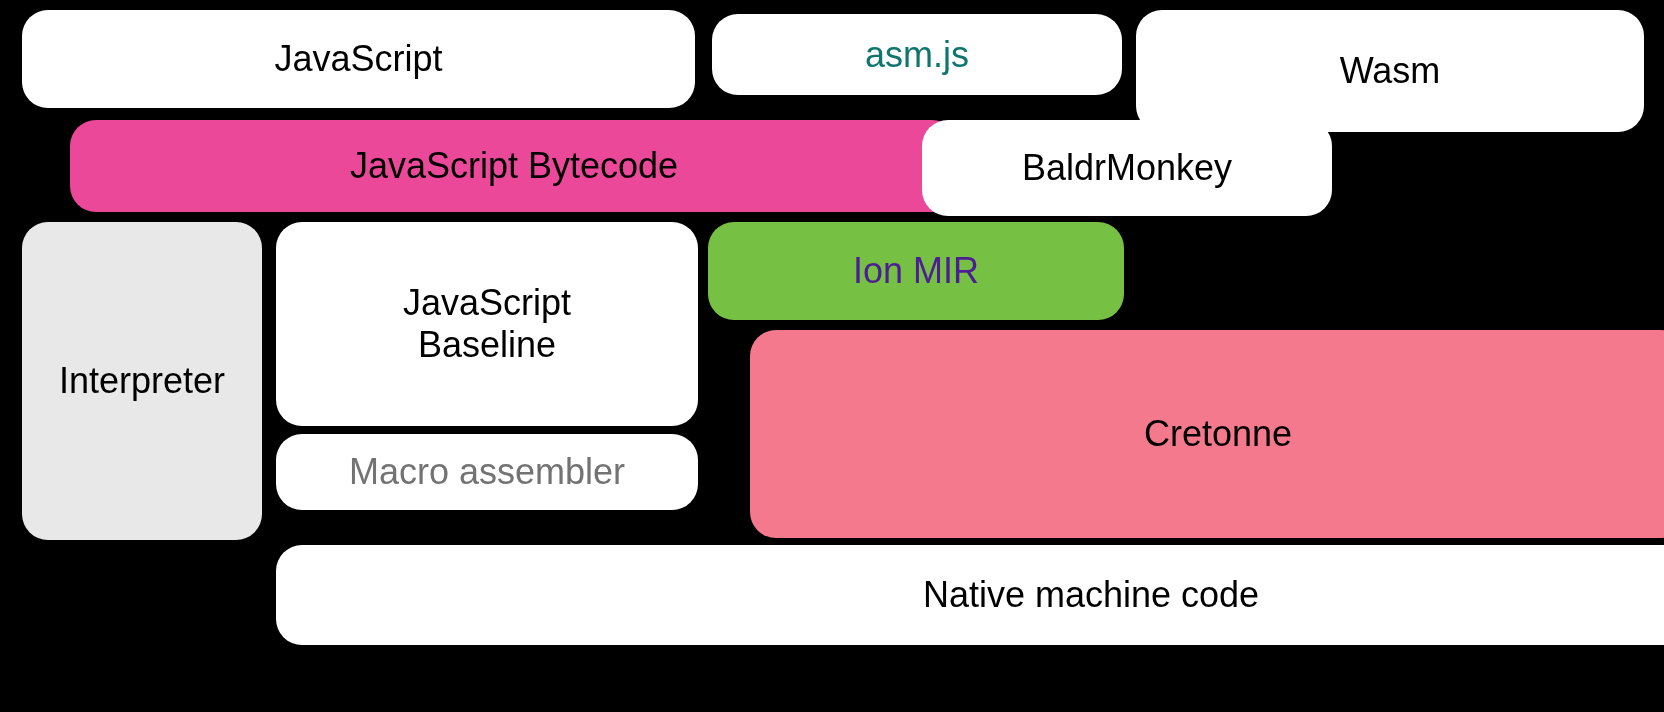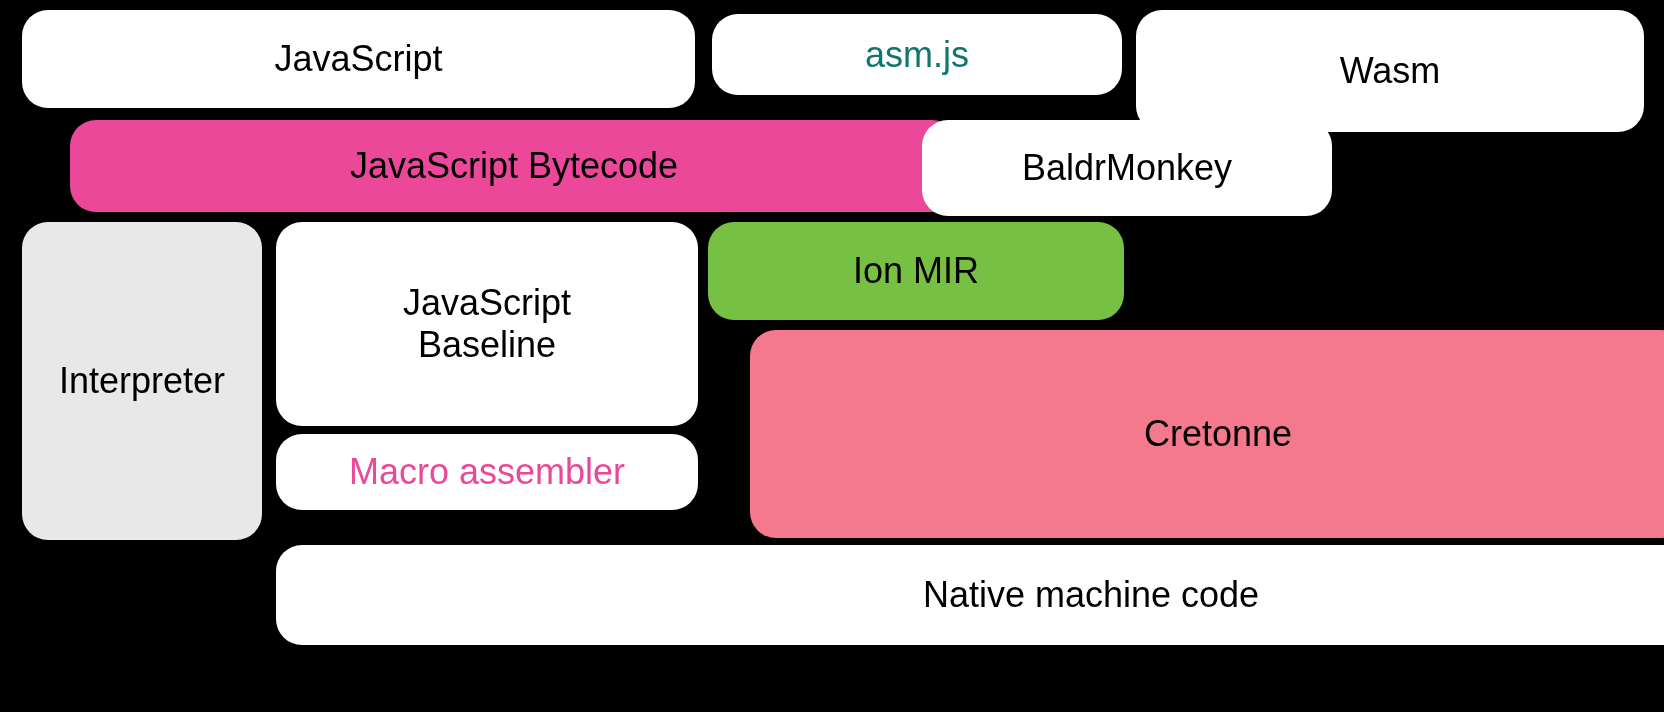--- a/index.html
+++ b/index.html
@@ -45,17 +45,17 @@
 
 <div id="canvas" style="background: rgb(0, 0, 0);">
     <div class="node white" style="left: 22px; top: 10px; width: 673px; height: 98px; background: rgb(255, 255, 255); color: rgb(0, 0, 0);"><span>JavaScript</span></div>
     <div class="node white" style="left: 712px; top: 14px; width: 410px; height: 81px; background: rgb(255, 255, 255); color: #0f766e;"><span>asm.js</span></div>
     <div class="node white" style="left: 1136px; top: 10px; width: 508px; height: 122px; background: rgb(255, 255, 255); color: rgb(0, 0, 0);"><span>Wasm</span></div>
     <div class="node white" style="left: 22px; top: 120px; width: 888px; height: 92px; background: #ec4899; color: rgb(0, 0, 0); margin-left: 48px;"><span>JavaScript Bytecode</span></div>
     <div class="node gray" style="left: 22px; top: 222px; width: 240px; height: 318px; background: rgb(232, 232, 232); color: rgb(0, 0, 0);"><span>Interpreter</span></div>
     <div class="node white" style="left: 922px; top: 120px; width: 410px; height: 96px; background: rgb(255, 255, 255); color: rgb(0, 0, 0);"><span>BaldrMonkey</span></div>
     <div class="node white" style="left: 276px; top: 222px; width: 422px; height: 204px; background: rgb(255, 255, 255); color: rgb(0, 0, 0);"><span>JavaScript
 Baseline</span></div>
-    <div class="node green" style="left: 708px; top: 222px; width: 416px; height: 98px; background: rgb(118, 192, 67); color: #000000;"><span>Ion MIR</span></div>
+    <div class="node green" style="left: 708px; top: 222px; width: 416px; height: 98px; background: rgb(118, 192, 67); color: #4c1d95;"><span>Ion MIR</span></div>
     <div class="node pink" style="left: 708px; top: 330px; width: 936px; height: 208px; background: rgb(245, 121, 140); color: rgb(0, 0, 0);"><span>Cretonne</span></div>
-    <div class="node white" style="left: 276px; top: 434px; width: 422px; height: 76px; background: rgb(255, 255, 255); color: #ec4899;"><span>Macro assembler</span></div>
+    <div class="node white" style="left: 276px; top: 434px; width: 422px; height: 76px; background: rgb(255, 255, 255); color: #737373;"><span>Macro assembler</span></div>
     <div class="node white" style="left: 276px; top: 545px; width: 1630px; height: 100px; background: rgb(255, 255, 255); color: rgb(0, 0, 0);"><span>Native machine code</span></div>
   </div>
 
 </body></html>

